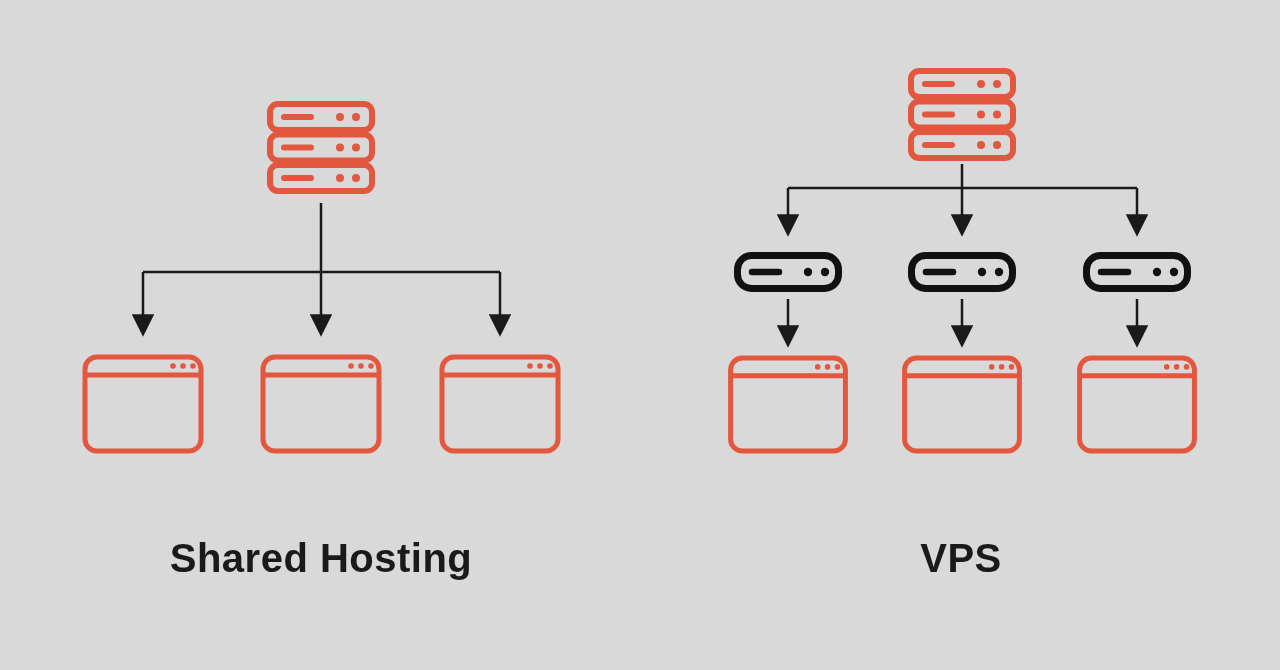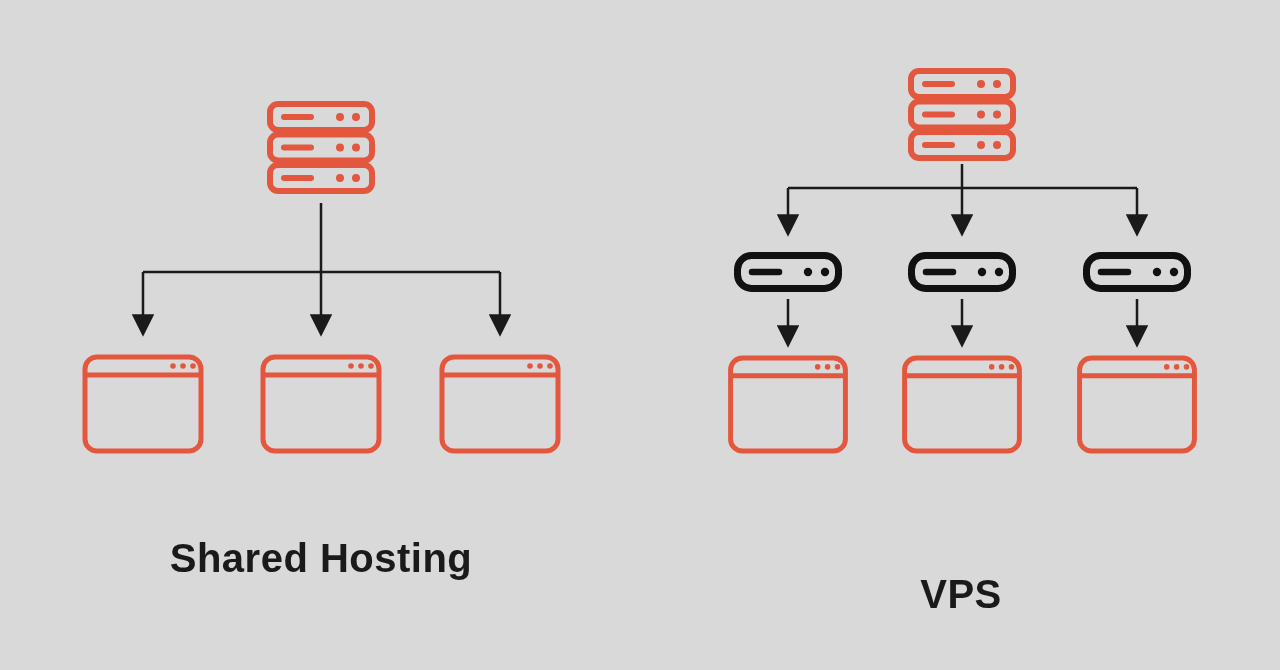--- a/index.html
+++ b/index.html
@@ -60,21 +60,21 @@
     top: 532px;
     height: 52px;
     line-height: 52px;
     text-align: center;
     font-size: 40px;
     font-weight: 700;
     letter-spacing: 0.5px;
     color: var(--text-color);
   }
   .label-left  { left: 0;     width: 642px; }
-  .label-right { left: 642px; width: 638px; margin-top: 36px; }
+  .label-right { left: 642px; width: 638px; }
 </style>
 </head>
 <body>
 
 <div class="canvas">
 
   <svg class="connectors">
     <defs>
       <marker id="arrow" viewBox="0 0 10 10" refX="7" refY="5" markerWidth="9" markerHeight="9" orient="auto-start-reverse">
         <path d="M0,0 L10,5 L0,10 z" fill="#1A1A1A"></path>

